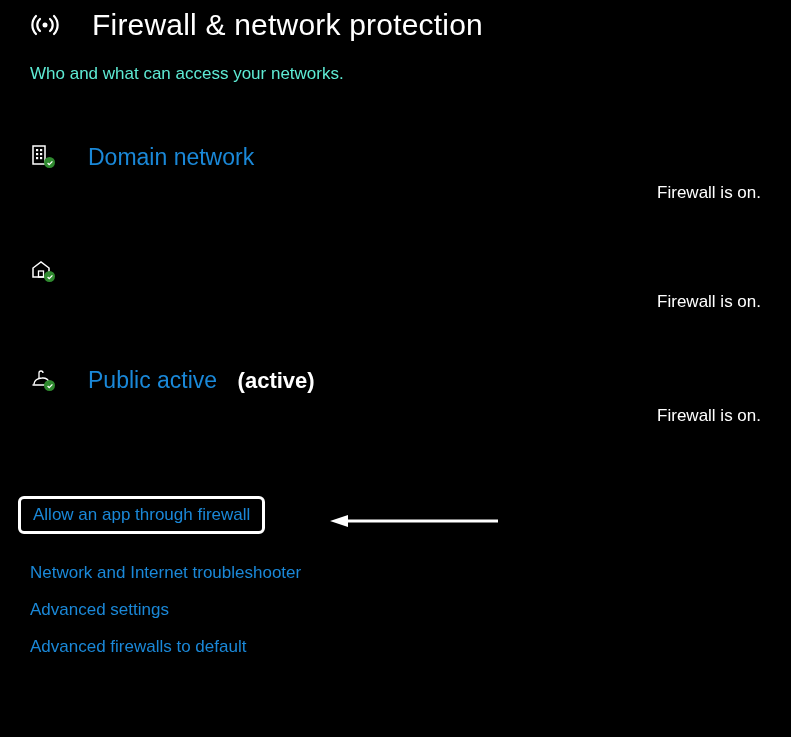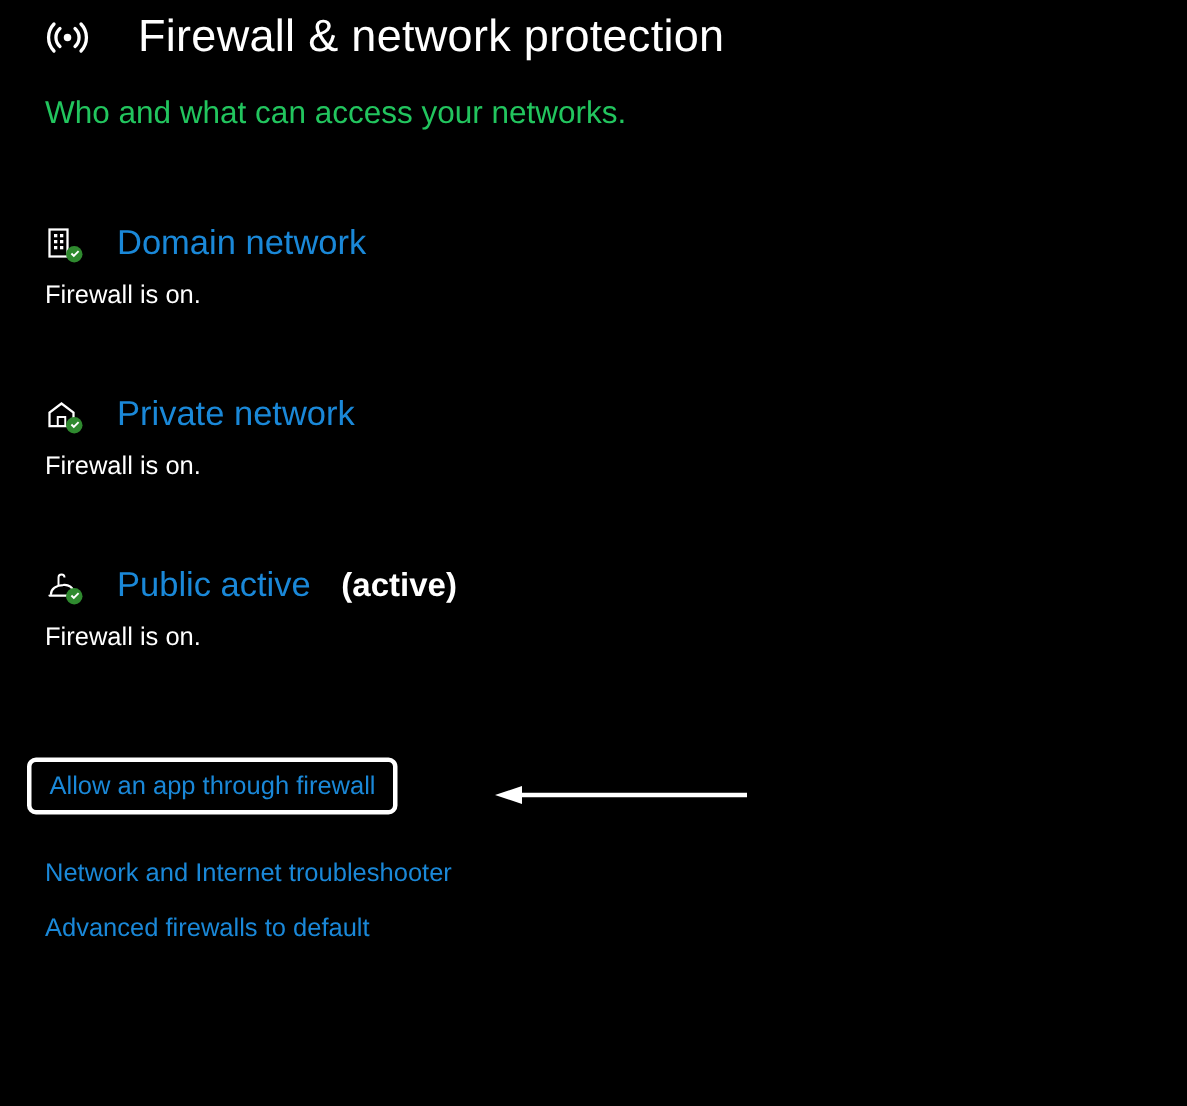--- a/index.html
+++ b/index.html
@@ -26,35 +26,35 @@
       display: inline-flex;
       align-items: center;
       justify-content: center;
     }
     .page-title {
       font-size: 30px;
       font-weight: 400;
       letter-spacing: 0.2px;
     }
     .subtitle {
-      font-size: 21px;
+      font-size: 17px;
       font-weight: 400;
       margin-top: 22px;
-      color: #22c55e;
+      color: #5eead4;
     }
     .network-section {
       margin-top: 60px;
     }
     .network-section.compact {
       margin-top: 55px;
     }
     .network-row {
       display: flex;
-      align-items: center;
-      gap: 26px;
+      align-items: flex-start;
+      gap: 36px;
     }
     .network-icon {
       display: inline-flex;
       align-items: center;
       justify-content: center;
       position: relative;
     }
     .check-badge {
       position: absolute;
       bottom: -2px;
@@ -80,20 +80,21 @@
     .active-badge {
       color: #ffffff;
       font-size: 22px;
       font-weight: 700;
       margin-left: 16px;
     }
     .network-status {
       font-size: 17px;
       color: #ffffff;
       margin-top: 12px;
+      text-align: right;
     }
     .links-block {
       margin-top: 70px;
     }
     .setting-link {
       color: #1a88d8;
       font-size: 17px;
       cursor: pointer;
       display: inline-block;
     }
@@ -166,21 +167,20 @@
       <svg width="22" height="22" viewBox="0 0 22 22">
         <path d="M3 19 L3 10 L11 4 L19 10 L19 19 Z" stroke="#ffffff" stroke-width="1.5" fill="none"></path>
         <rect x="8.5" y="13" width="5" height="6" stroke="#ffffff" stroke-width="1.3" fill="none"></rect>
       </svg>
       <span class="check-badge">
         <svg viewBox="0 0 10 10">
             <path d="M2 5 L4 7 L8 3" stroke="#ffffff" stroke-width="1.6" fill="none"></path>
           </svg>
       </span>
     </span>
-    <span class="network-link">Private network</span>
   </div>
   <p class="network-status">Firewall is on.</p>
 </div>
 
 <div class="network-section compact">
   <div class="network-row">
     <span class="network-icon">
       <svg width="22" height="22" viewBox="0 0 22 22">
         <path d="M4 17 A 8 6 0 0 1 12 11 A 6 5 0 0 1 19 16" stroke="#ffffff" stroke-width="1.5" fill="none" stroke-linecap="round"></path>
         <line x1="3" y1="18" x2="20" y2="18" stroke="#ffffff" stroke-width="1.5" stroke-linecap="round"></line>
@@ -209,15 +209,18 @@
       <svg width="170" height="20" viewBox="0 0 170 20">
         <line x1="168" y1="10" x2="12" y2="10" stroke="#ffffff" stroke-width="3"></line>
         <polygon points="0,10 18,4 18,16" fill="#ffffff"></polygon>
       </svg>
     </span>
   </div>
   <div class="link-row">
     <span class="setting-link">Network and Internet troubleshooter</span>
   </div>
   <div class="link-row">
+    <span class="setting-link">Advanced settings</span>
+  </div>
+  <div class="link-row">
     <span class="setting-link">Advanced firewalls to default</span>
   </div>
 </div>
 
 </body></html>

